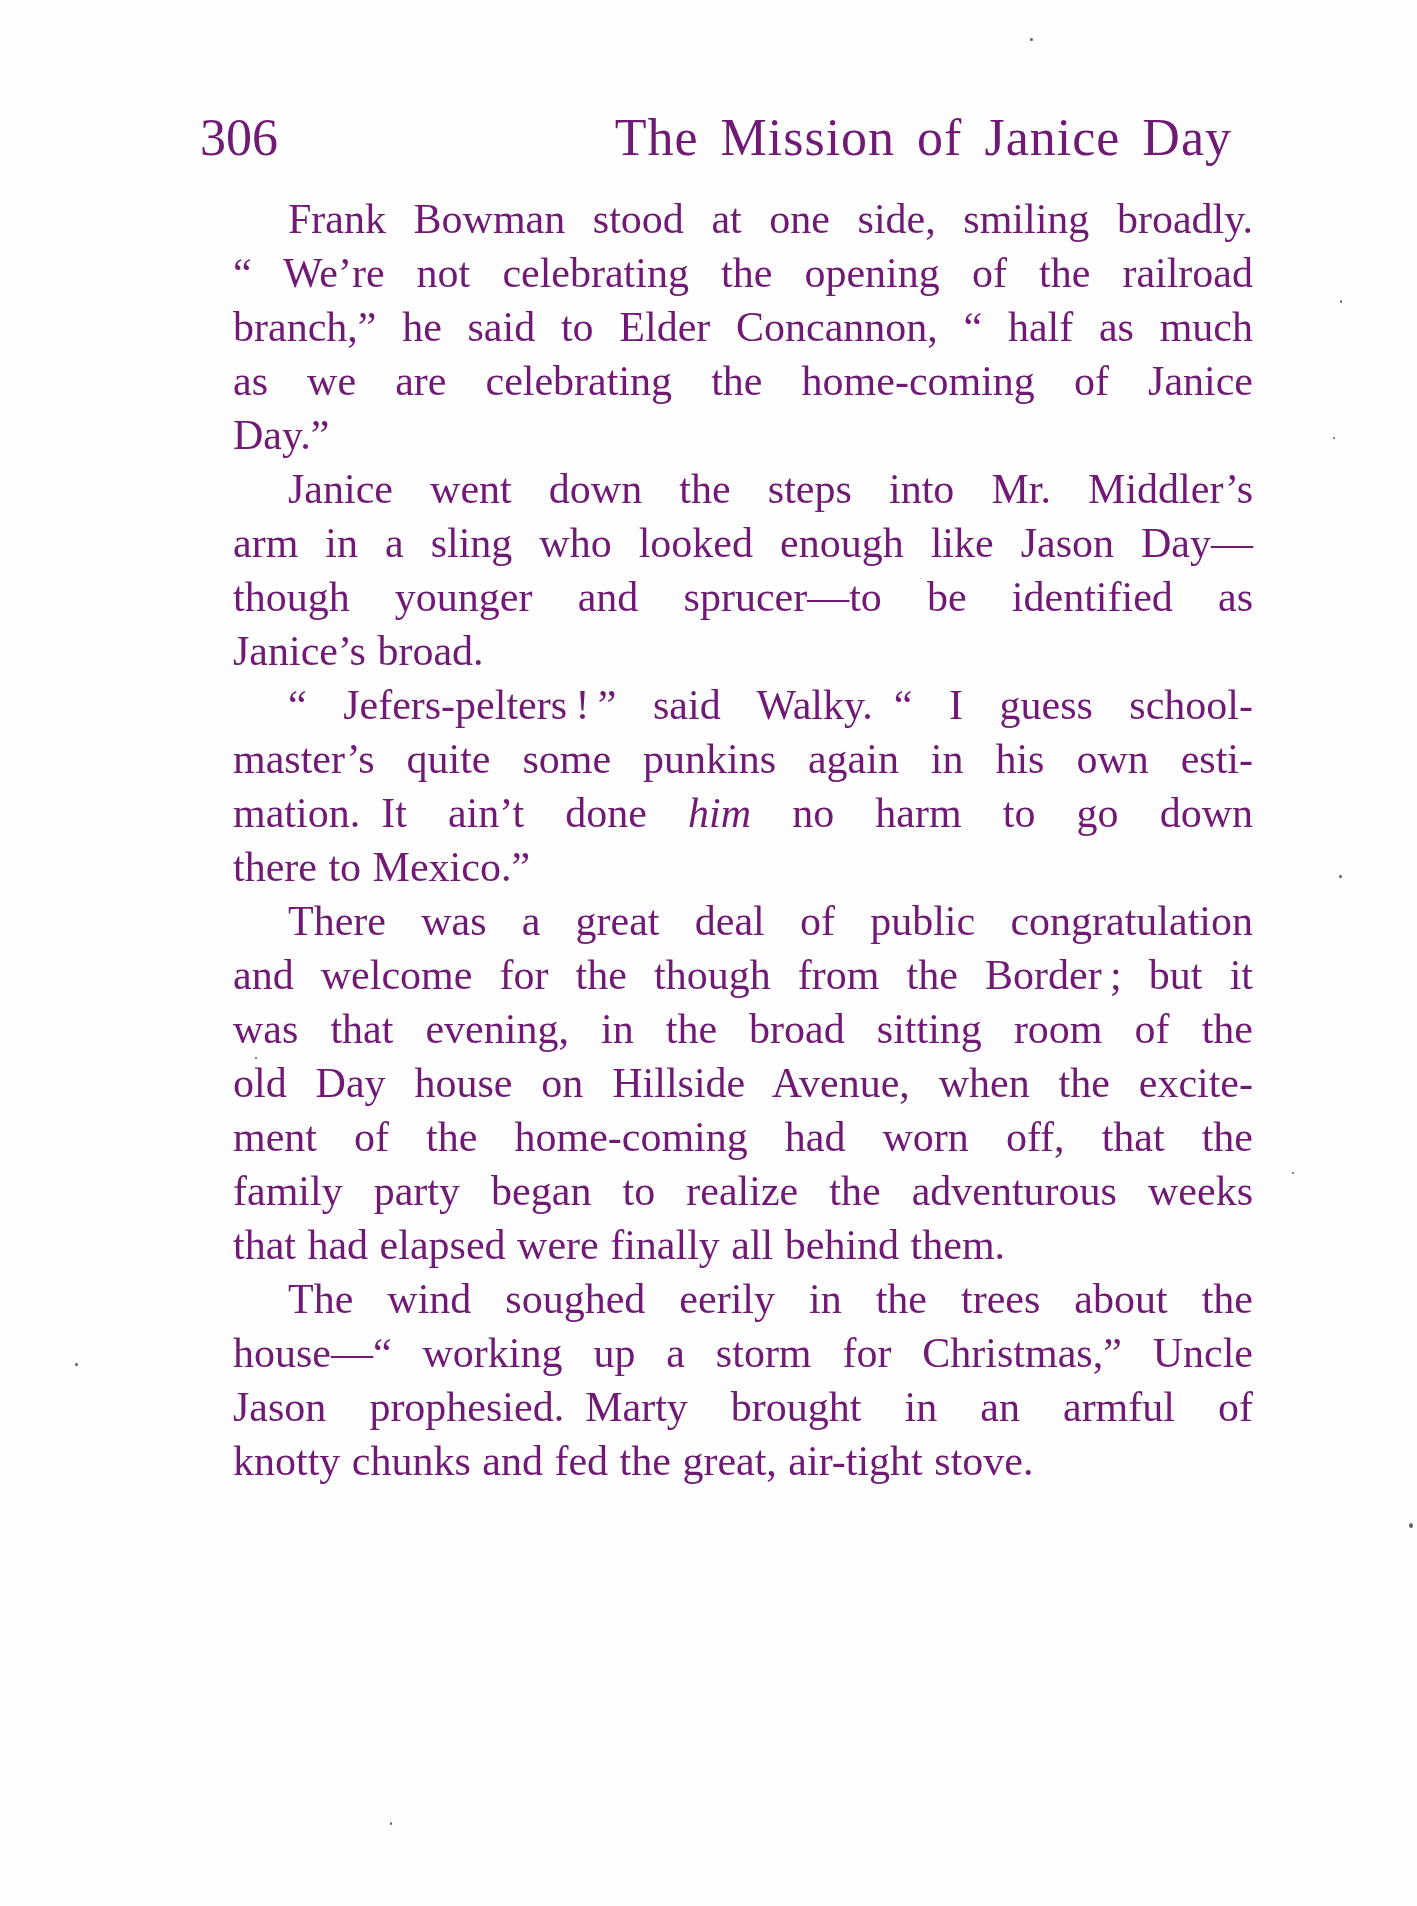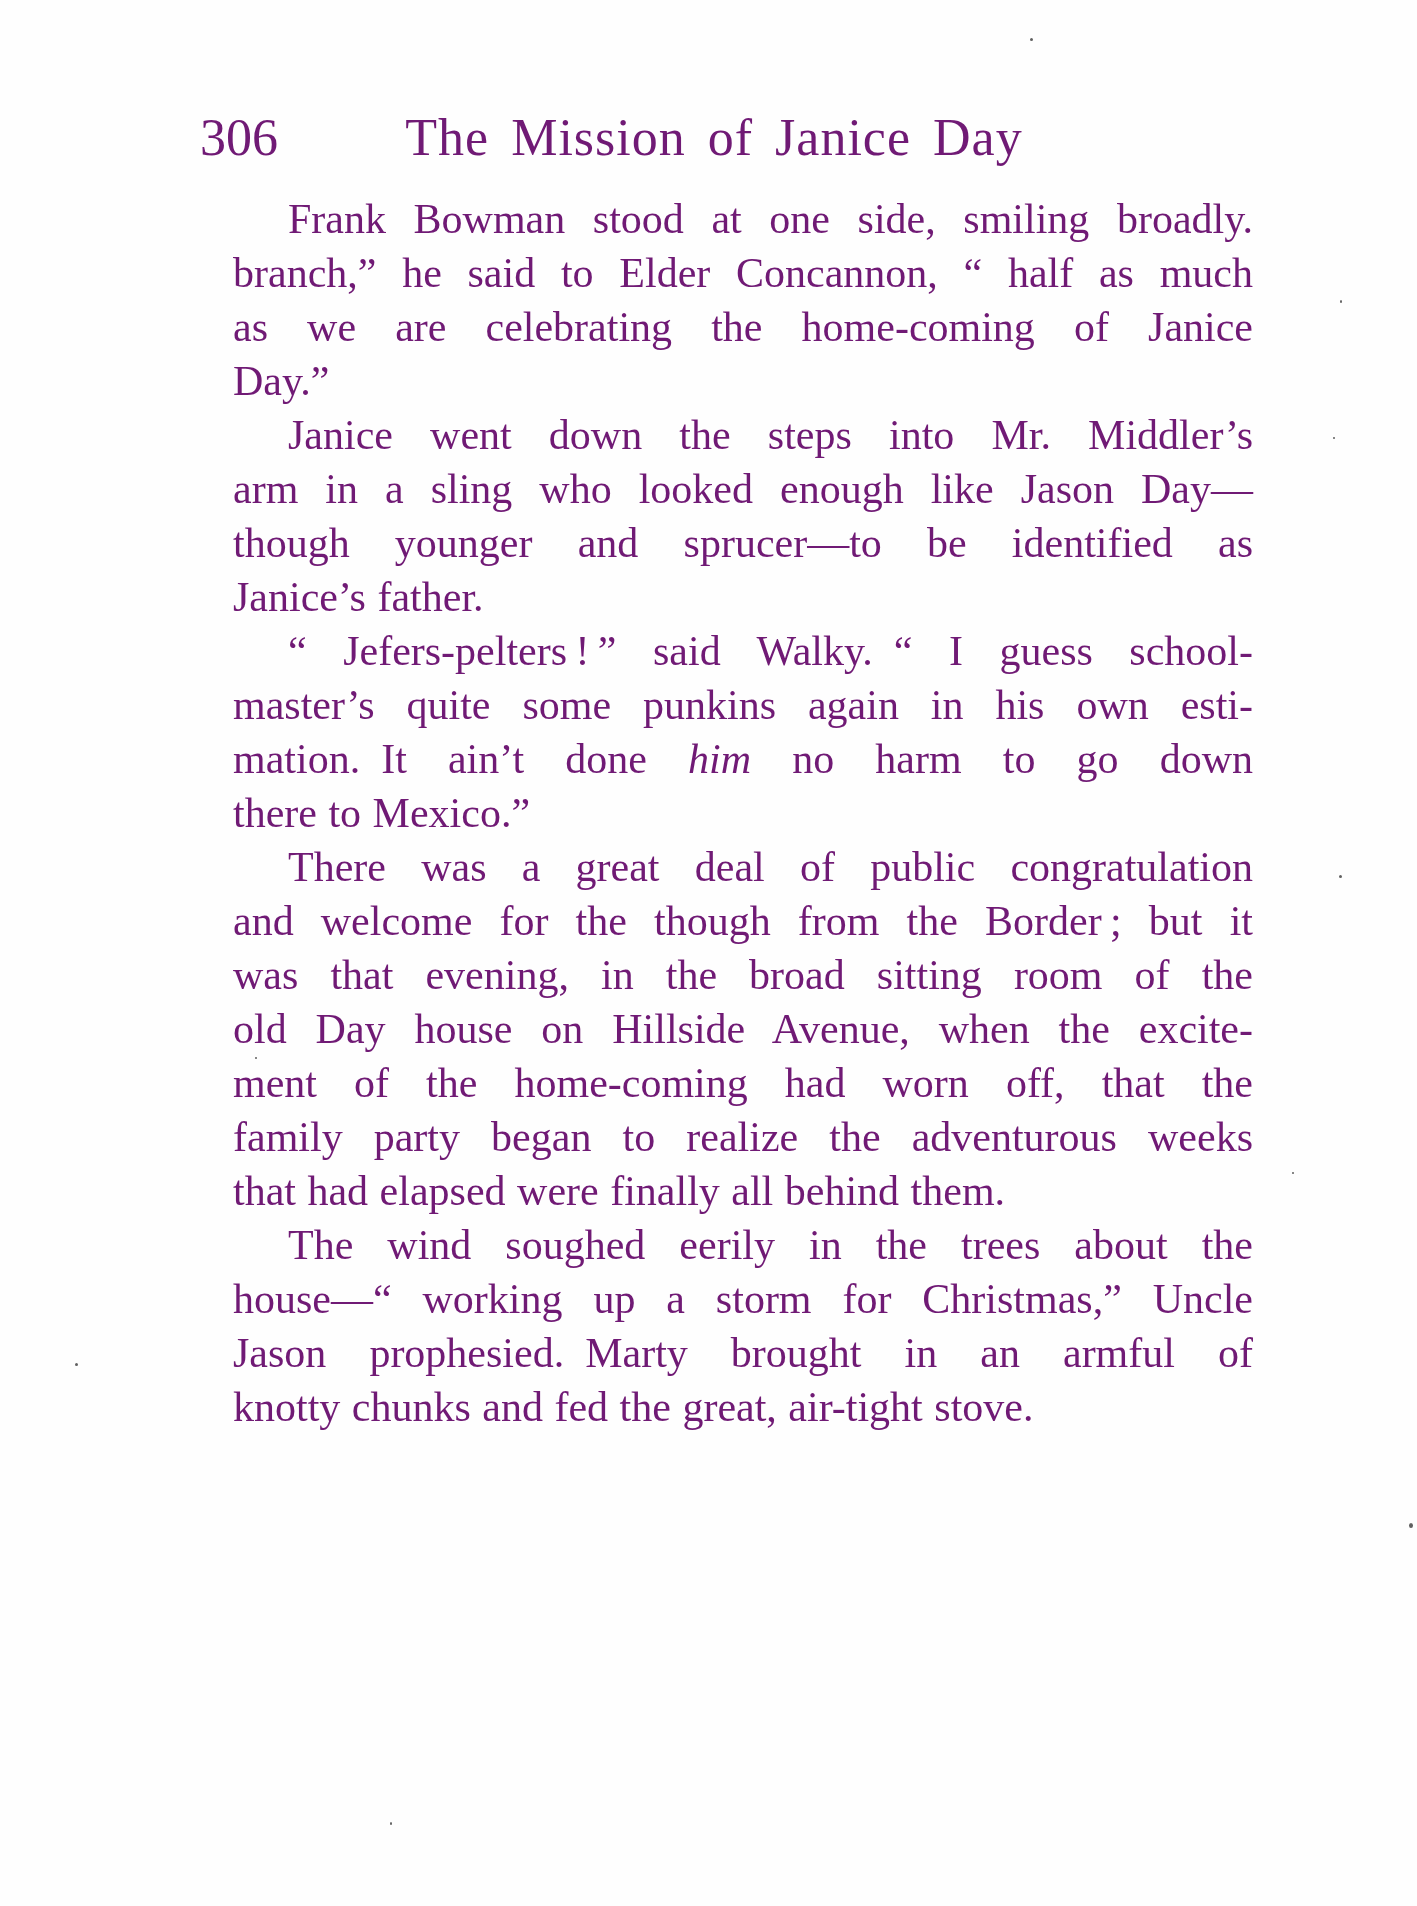--- a/index.html
+++ b/index.html
@@ -22,23 +22,23 @@
     line-height: 60px;
     white-space: nowrap;
   }
   .page-num {
     position: absolute;
     left: 0;
     top: 0;
   }
   .running-title {
     position: absolute;
-    left: 4px;
+    left: 12px;
     width: 100%;
-    text-align: center;
+    text-align: right;
     word-spacing: 8px;
     letter-spacing: 1px;
   }
   .text-column {
     position: absolute;
     top: 192px;
     left: 200px;
     width: 1020px;
     font-size: 42px;
     line-height: 54px;
@@ -66,30 +66,31 @@
 
   <div class="header">
     <span class="page-num">306</span>
     <span class="running-title">The Mission of Janice Day</span>
   </div>
 
   <div class="text-column">
 
     <div class="para">
       <div class="line indent">Frank Bowman stood at one side, smiling broadly.</div>
+      <div class="line">“ We’re not celebrating the opening of the railroad</div>
       <div class="line">branch,” he said to Elder Concannon, “ half as much</div>
       <div class="line">as we are celebrating the home-coming of Janice</div>
       <div class="line plast">Day.”</div>
     </div>
 
     <div class="para">
       <div class="line indent">Janice went down the steps into Mr. Middler’s</div>
       <div class="line">arm in a sling who looked enough like Jason Day—</div>
       <div class="line">though younger and sprucer—to be identified as</div>
-      <div class="line plast">Janice’s father.</div>
+      <div class="line plast">Janice’s broad.</div>
     </div>
 
 
     <div class="para">
       <div class="line indent">“ Jefers-pelters ! ” said Walky. “ I guess school-</div>
       <div class="line">master’s quite some punkins again in his own esti-</div>
       <div class="line"><span>mation. It ain’t done </span><span class="italic">him</span><span> no harm to go down</span></div>
       <div class="line plast">there to Mexico.”</div>
     </div>
 

